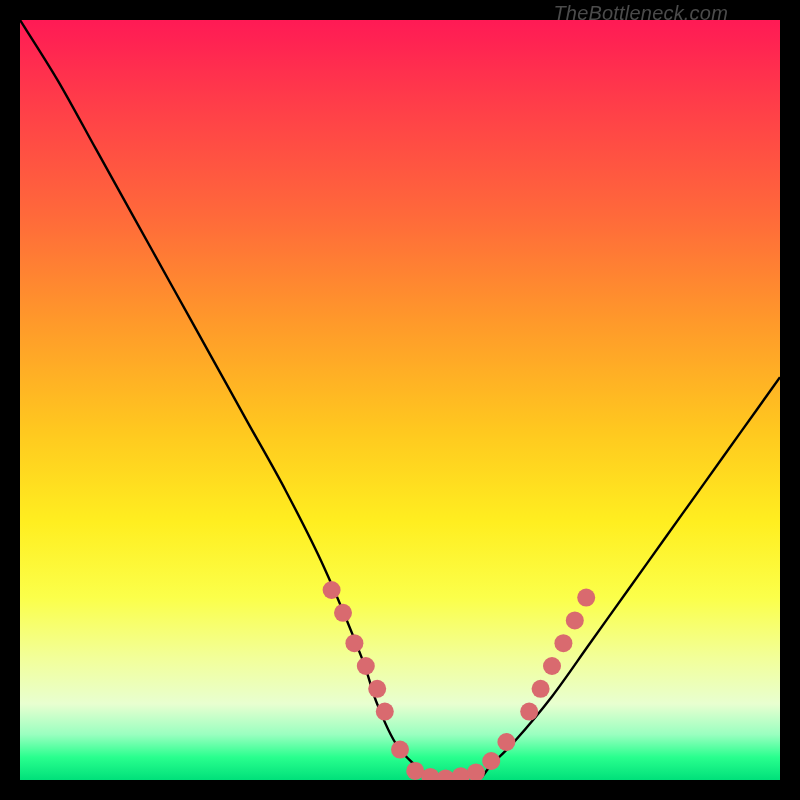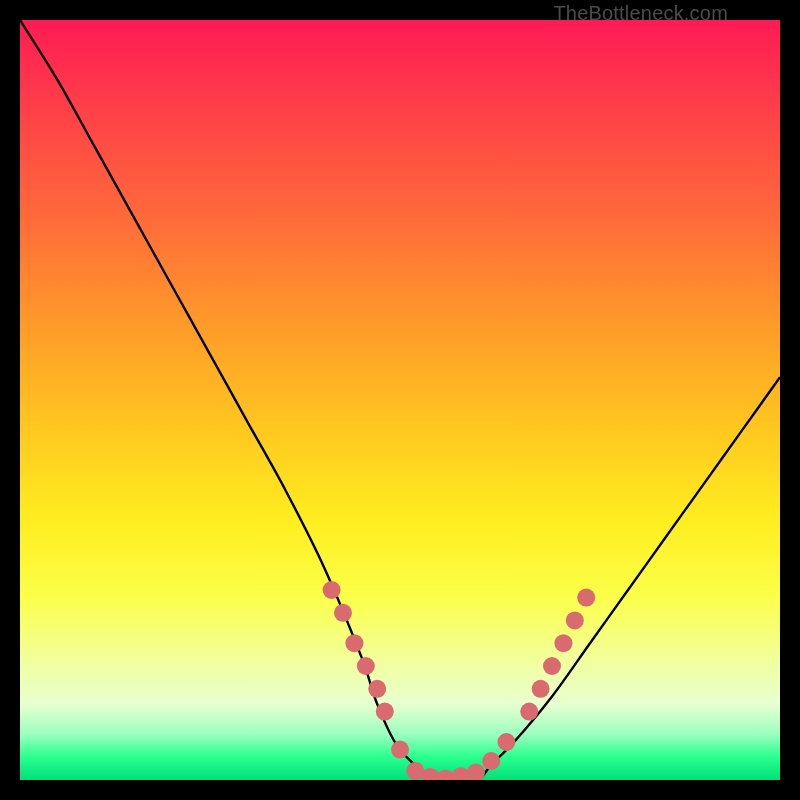--- a/index.html
+++ b/index.html
@@ -11,20 +11,21 @@
     overflow: hidden;
     font-family: Arial, Helvetica, sans-serif;
   }
   .frame {
     position: absolute;
     left: 0;
     top: 0;
     width: 736px;
     height: 800px;
     background: #000;
+    font-style: italic;
   }
   .plot-area {
     position: absolute;
     left: 20px;
     top: 20px;
     width: 760px;
     height: 760px;
     
     background: linear-gradient(
       to bottom,

